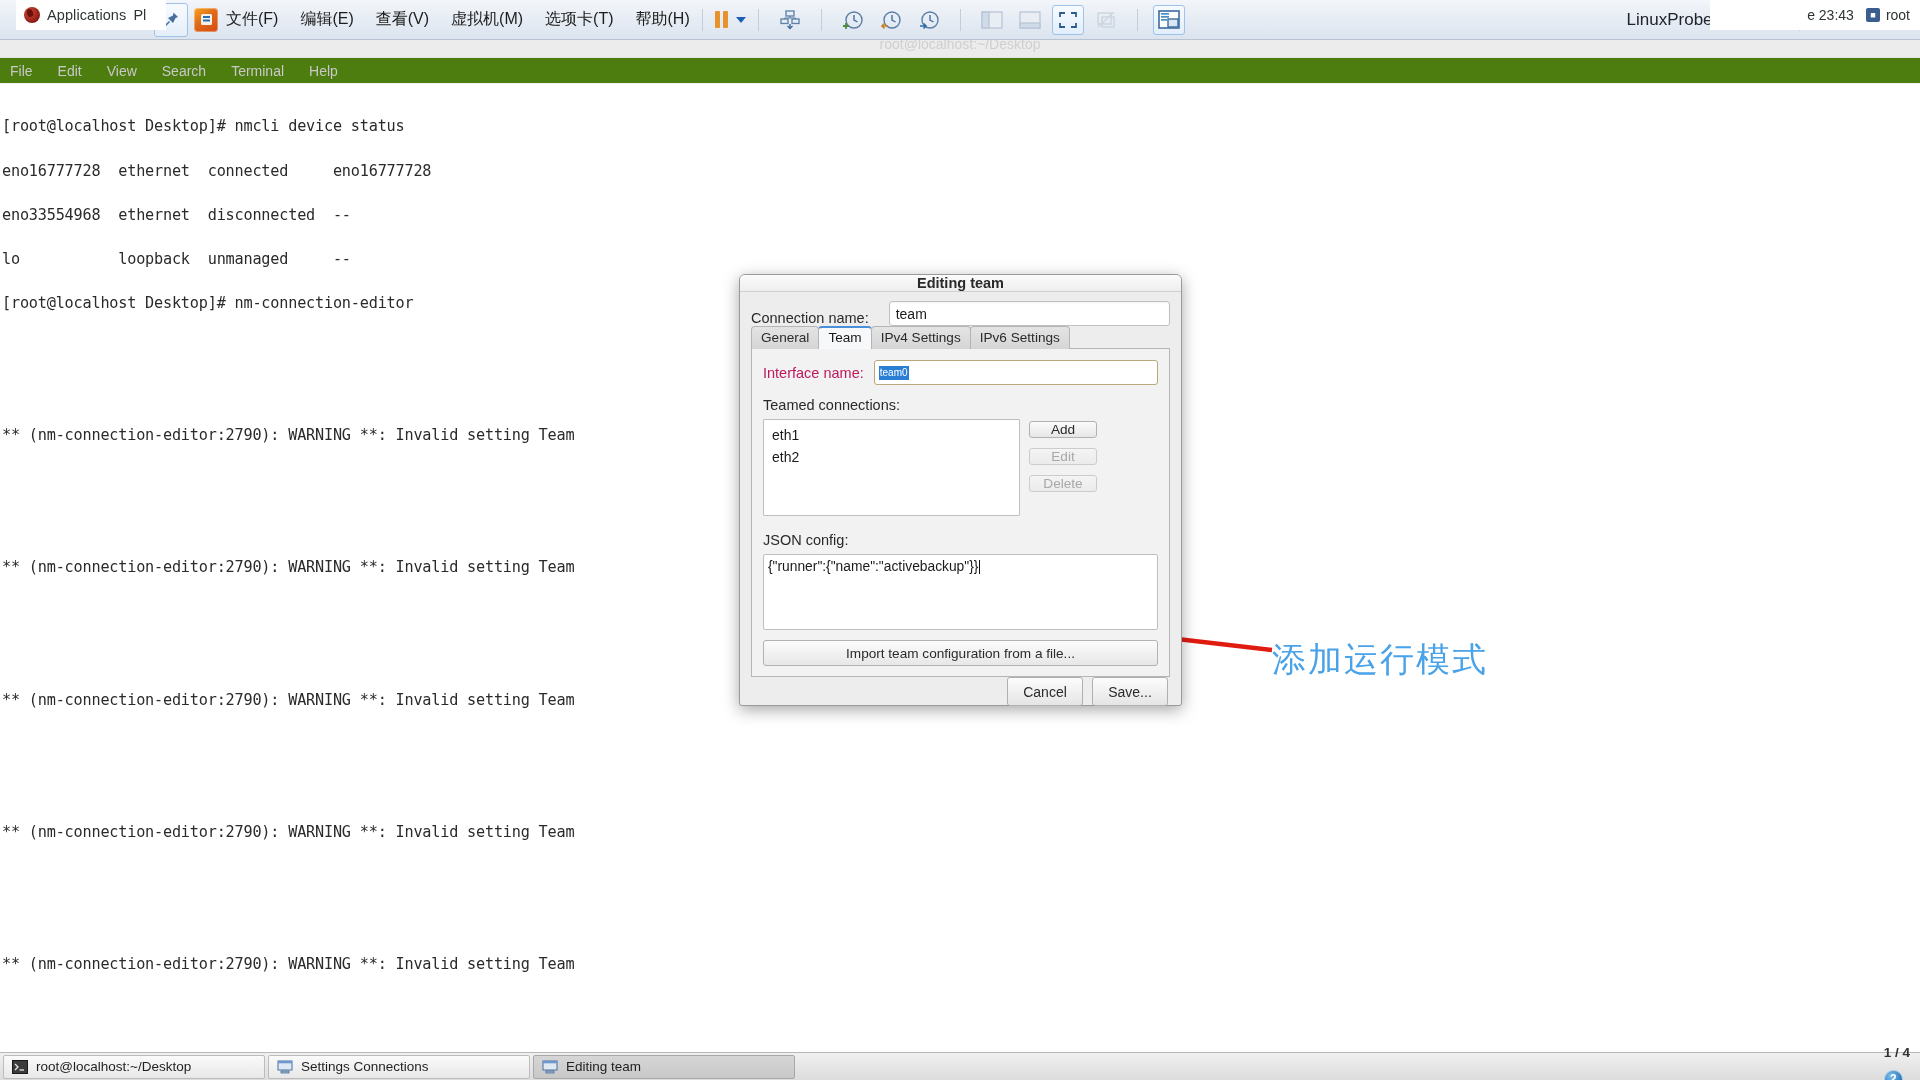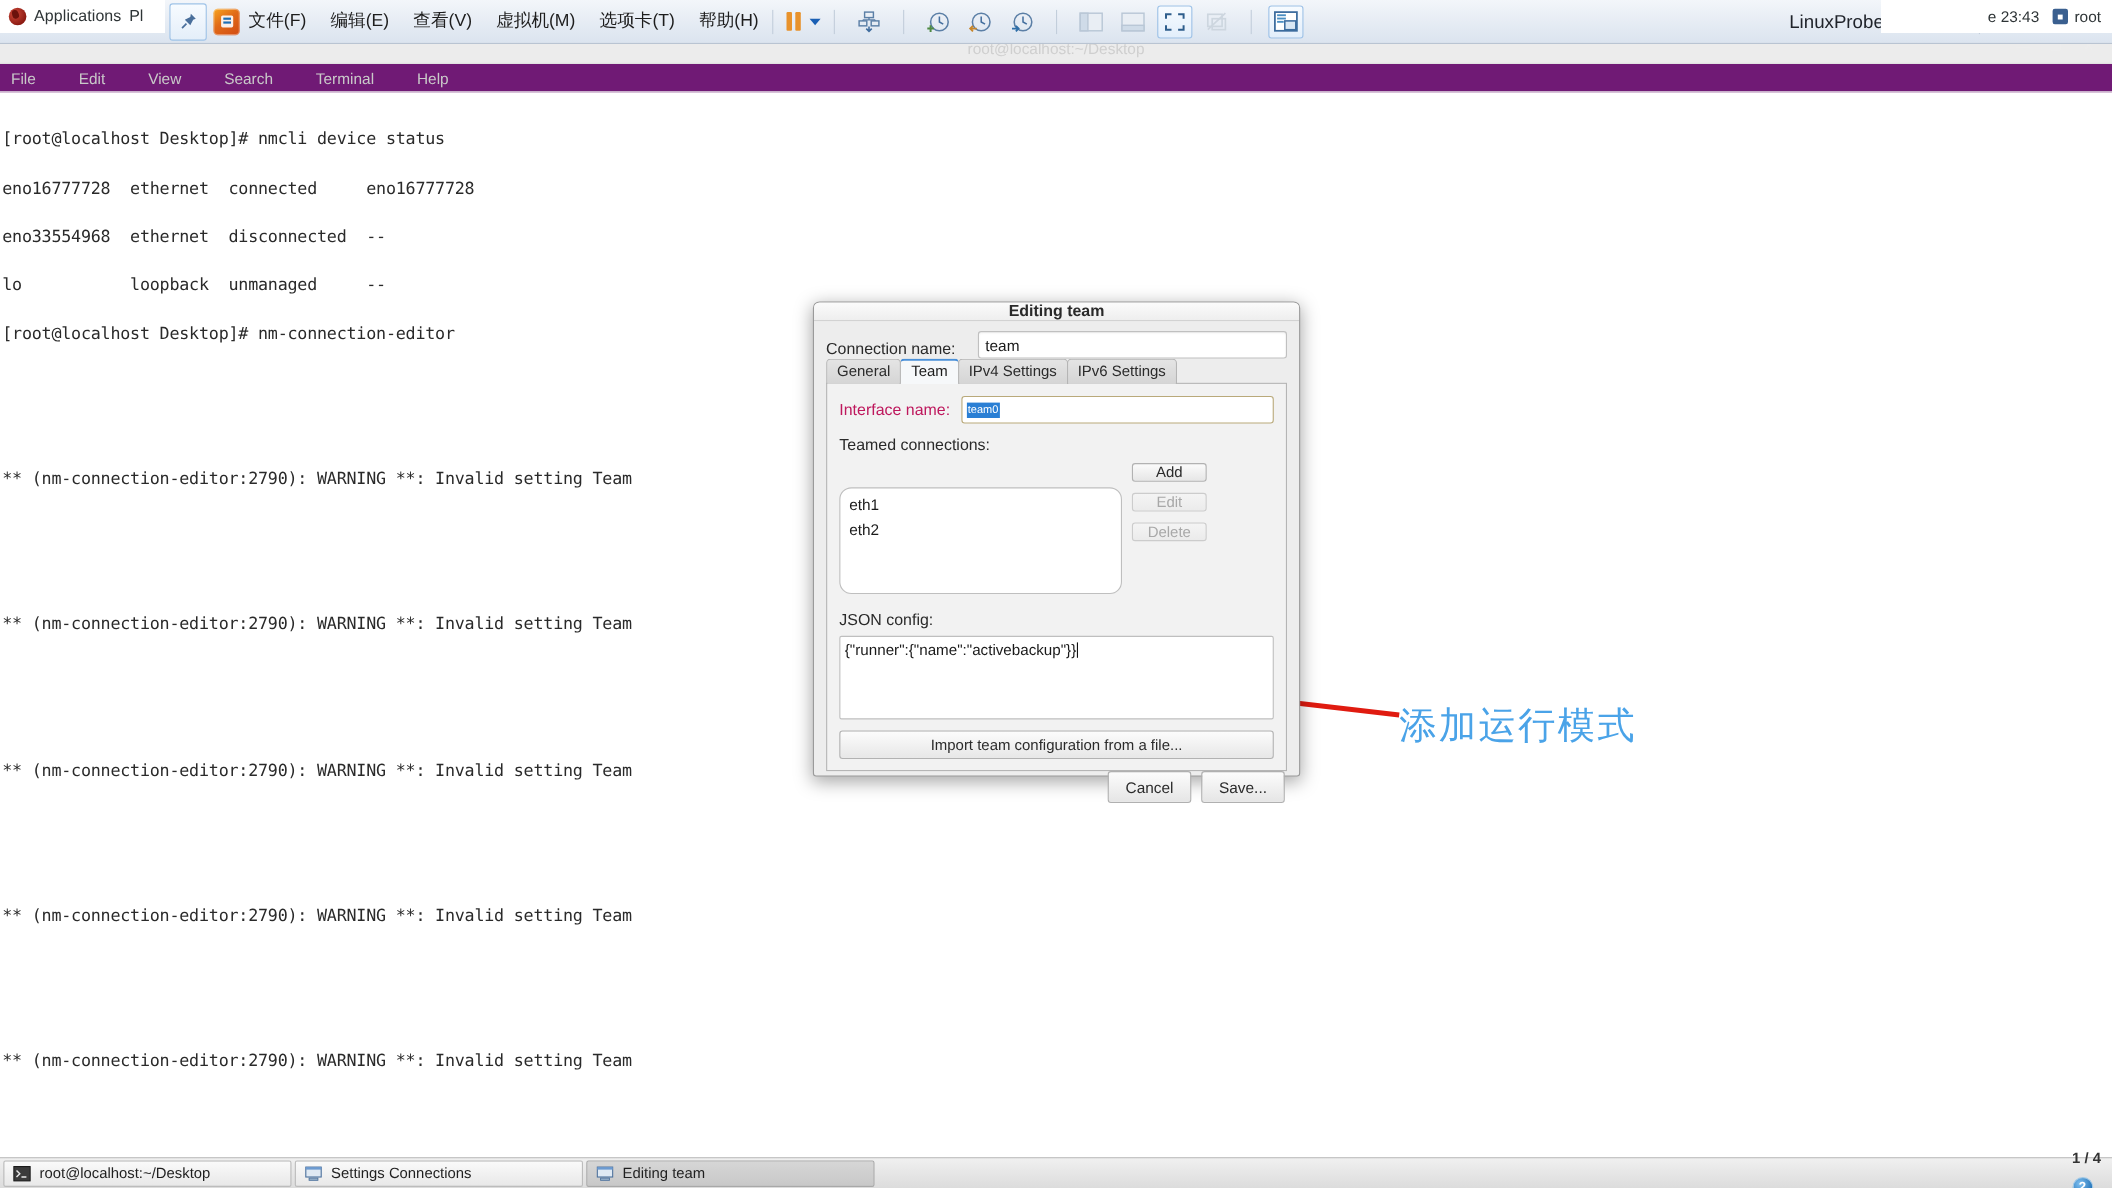--- a/index.html
+++ b/index.html
@@ -12,21 +12,21 @@
   }
 
   
   #vmware-chrome {
     position: absolute; left: 0; top: 0; width: 1920px; height: 40px;
     background: linear-gradient(180deg, #f3f6fa 0%, #e6ecf4 52%, #dbe4ef 100%);
     border-bottom: 1px solid #b9c4d2;
     display: flex; align-items: center;
   }
   #gnome-apps-strip {
-    position: absolute; left: 0; top: 0; width: 150px; height: 30px;
+    position: absolute; left: 16px; top: 0; width: 150px; height: 30px;
     background: #ffffff;
     display: flex; align-items: center; gap: 7px;
     padding-left: 8px;
     font-size: 14px; color: #2e3436;
     z-index: 4;
   }
   .fedora-logo {
     width: 16px; height: 16px; border-radius: 50%;
     background: radial-gradient(circle at 35% 35%, #d04a3a, #8c1b13 70%);
     position: relative;
@@ -92,22 +92,22 @@
   #term-titlebar {
     height: 28px; background: #ececec;
     display: flex; align-items: center; justify-content: center;
     position: relative;
     border-bottom: 1px solid #e0e0e0;
   }
   #term-title { font-size: 14px; color: #cfcfcf; }
   #term-winbtns { position: absolute; right: 16px; top: 4px; display: flex; gap: 18px; }
   #term-winbtns div { color: #ededed; font-size: 13px; }
   #term-menubar {
-    height: 26px; background: #701a75; display: flex; align-items: center;
-    gap: 39px; padding-left: 10px; font-size: 14px; color: #c9c9c9;
+    height: 26px; background: #4d7c0f; display: flex; align-items: center;
+    gap: 25px; padding-left: 10px; font-size: 14px; color: #c9c9c9;
     border-bottom: 1px solid #f1f1f1;
   }
   #term-body {
     padding: 6px 0 0 2px;
     font-family: "DejaVu Sans Mono", "Liberation Mono", monospace;
     font-size: 15.2px; line-height: 14.7px; color: #2a2a2a;
     white-space: pre;
     letter-spacing: -0.2px;
   }
   #term-body .ln { height: 14.7px; }
@@ -168,22 +168,22 @@
     border-radius: 3px; font-size: 10px; padding: 0 4px;
     display: flex; align-items: center;
   }
   .sel-text { background: #2a7fd4; color: #ffffff; padding: 1px 1px 2px 1px; }
 
   .section-label { font-size: 14.5px; color: #2a2a2a; margin-bottom: 6px; }
 
   .teamed-area { display: flex; gap: 9px; }
   #teamed-list {
     width: 257px; height: 97px; background: #fff;
-    border: 1px solid #bfbfbf; border-radius: 11px;
-    padding: 4px 0 0 0; overflow: hidden; margin-top: 24px;
+    border: 1px solid #bfbfbf; border-radius: 1px;
+    padding: 4px 0 0 0; overflow: hidden;
   }
   .list-item { font-size: 14px; color: #1a1a1a; padding: 3px 8px; }
   .side-btns { display: flex; flex-direction: column; gap: 10px; padding-top: 2px; }
   .gtk-btn {
     width: 68px; height: 17px; font-size: 13.6px; color: #2b2b2b;
     background: linear-gradient(180deg,#fbfbfb 0%,#e6e6e6 100%);
     border: 1px solid #b2b2b2; border-radius: 3px;
     display: flex; align-items: center; justify-content: center;
   }
   .gtk-btn.disabled { color: #a8a8a8; background: linear-gradient(180deg,#f4f4f4,#ebebeb); border-color: #cccccc; }

